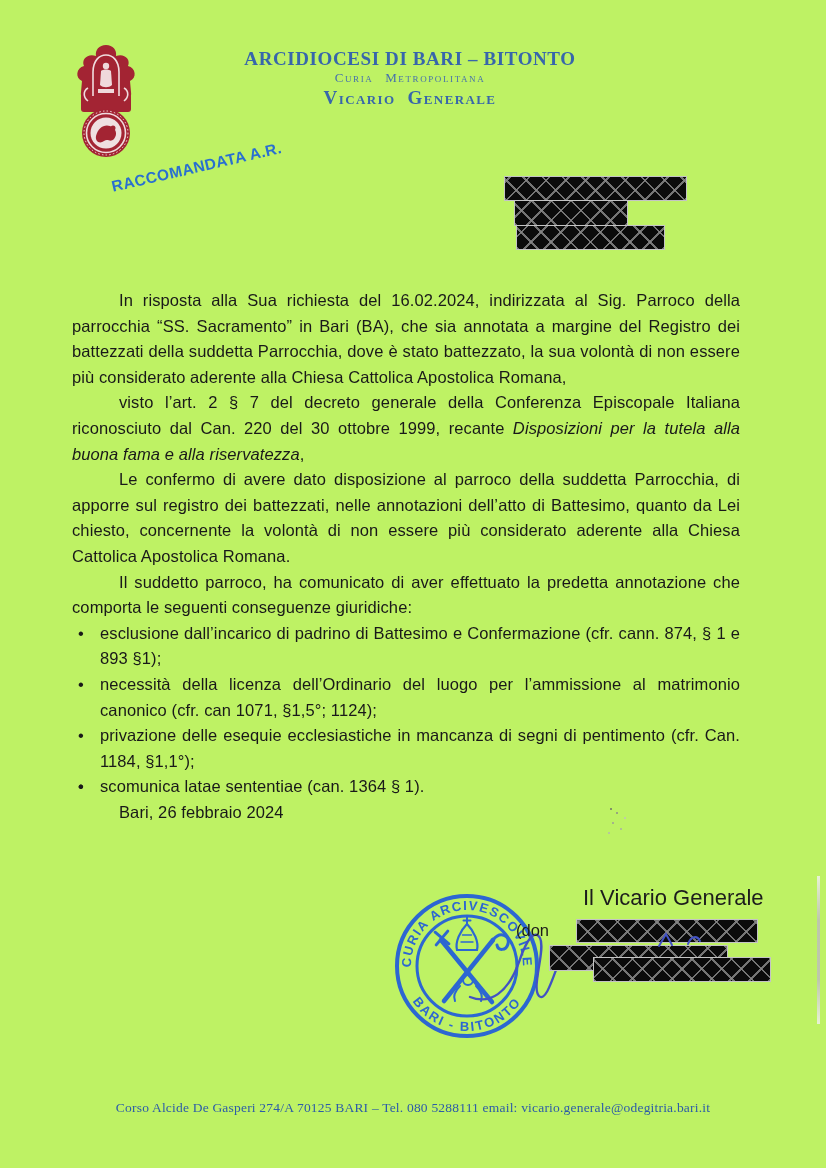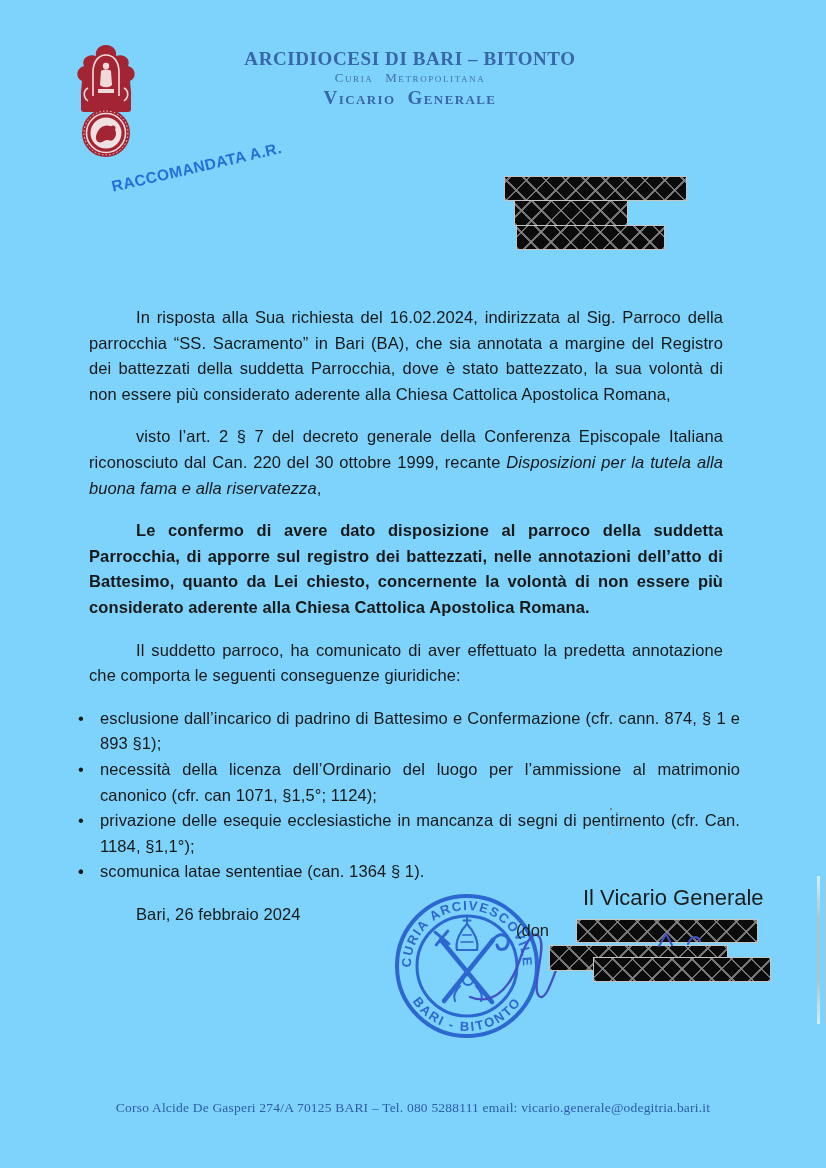--- a/index.html
+++ b/index.html
@@ -1,16 +1,16 @@
 <!DOCTYPE html>
 <html><head>
 <meta charset="utf-8">
 <style>
   html,body{margin:0;padding:0;background:#ffffff;}
-  .page{position:relative;width:826px;height:1168px;background:#7dd3fc;overflow:hidden;
+  .page{position:relative;width:826px;height:1168px;background:#bef264;overflow:hidden;
         font-family:"Liberation Sans","DejaVu Sans",sans-serif;color:#191919;}
 
   
   .emblem{position:absolute;left:68px;top:44px;width:76px;height:114px;}
   .letterhead{position:absolute;left:200px;top:47px;width:420px;text-align:center;
               color:#3766ab;font-family:"Liberation Serif","DejaVu Serif",serif;}
   .lh1{font-size:19px;line-height:23px;letter-spacing:.6px;font-weight:600;}
   .lh2{font-size:13px;line-height:15px;font-variant:small-caps;
        letter-spacing:1.6px;word-spacing:7px;color:#4670ad;}
   .lh3{font-size:19px;line-height:25px;font-variant:small-caps;letter-spacing:1.4px;
@@ -30,23 +30,23 @@
   .r-a1{left:505px;top:177px;width:181px;height:23px;}
   .r-a2{left:515px;top:201px;width:112px;height:24px;}
   .r-a3{left:517px;top:226px;width:147px;height:23px;}
   .r-s1{left:577px;top:920px;width:180px;height:22px;}
   .r-s2{left:550px;top:946px;width:177px;height:24px;}
   .r-s3{left:594px;top:958px;width:176px;height:23px;}
 
   
   .body{position:absolute;left:72px;top:288px;width:668px;font-size:16.5px;
         line-height:25.6px;text-align:justify;letter-spacing:.1px;}
-  .body p{margin:17px;}
+  .body p{margin:0;}
   .indent{text-indent:47px;}
-  .bold{font-weight:700;}
+  .bold{font-weight:400;}
   .bullet{position:relative;padding-left:28px;}
   .bullet .dot{position:absolute;left:6px;top:0;}
   .plain{text-align:left;}
 
   
   .sig-role{position:absolute;left:552px;top:885px;font-size:22px;color:#1c1c1c;margin-left:31px;}
   .sig-prefix{position:absolute;left:516px;top:921px;font-size:16.5px;color:#1c1c1c;}
   .roundstamp{position:absolute;left:391px;top:890px;width:152px;height:152px;}
   .sig-under{position:absolute;left:395px;top:900px;width:320px;height:115px;}
   .sig-over{position:absolute;left:645px;top:930px;width:80px;height:20px;}

